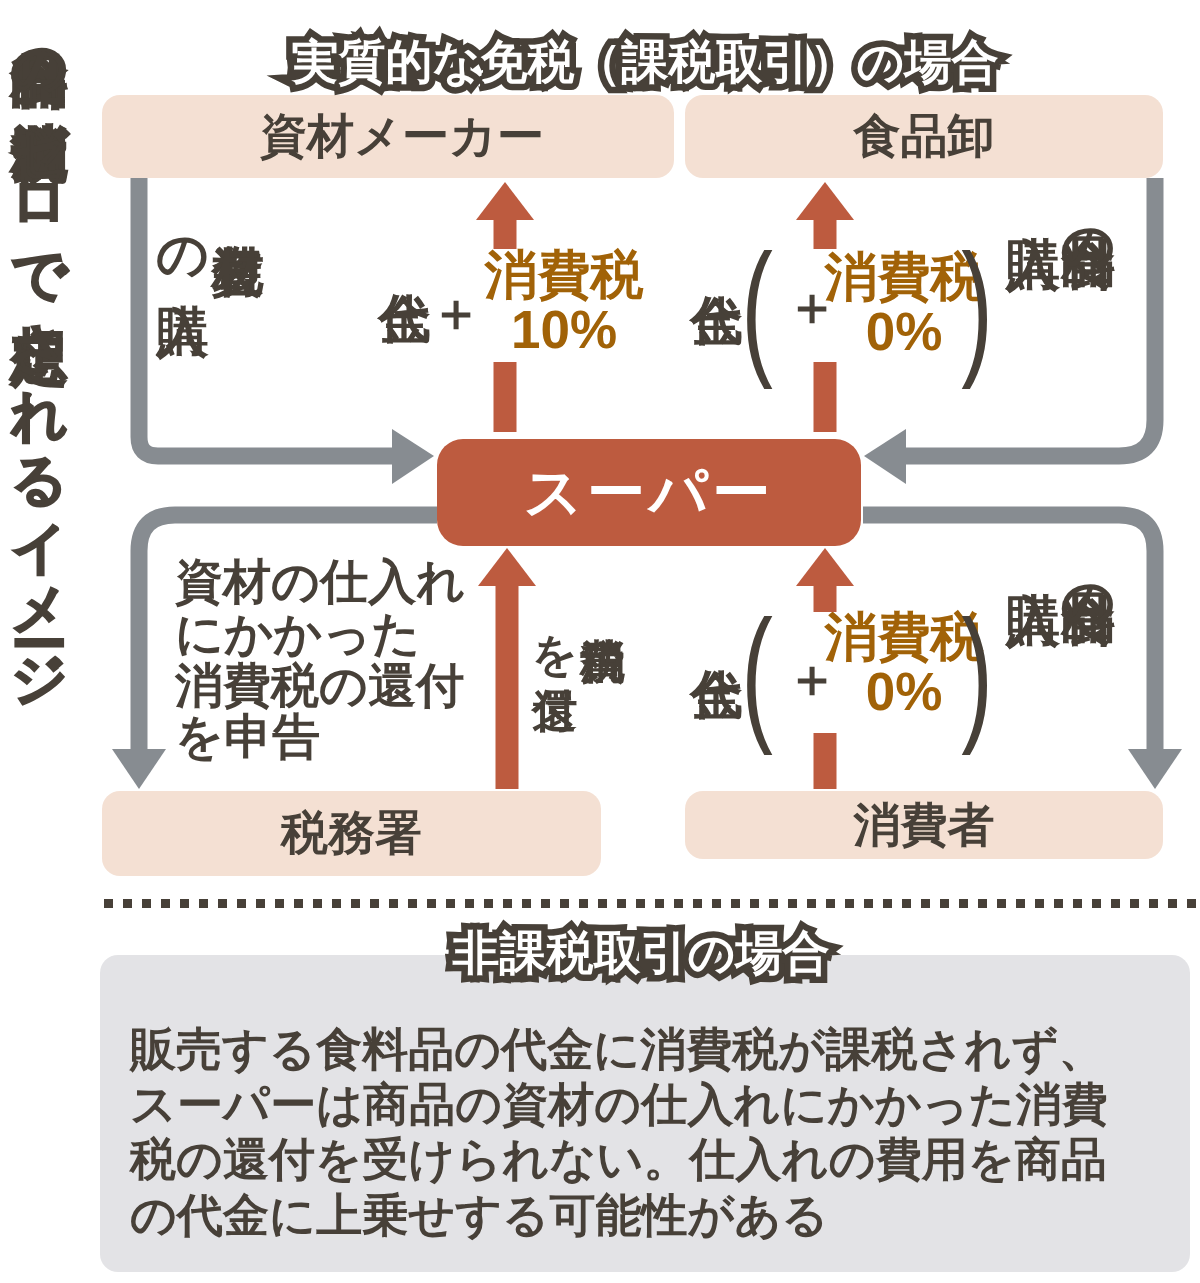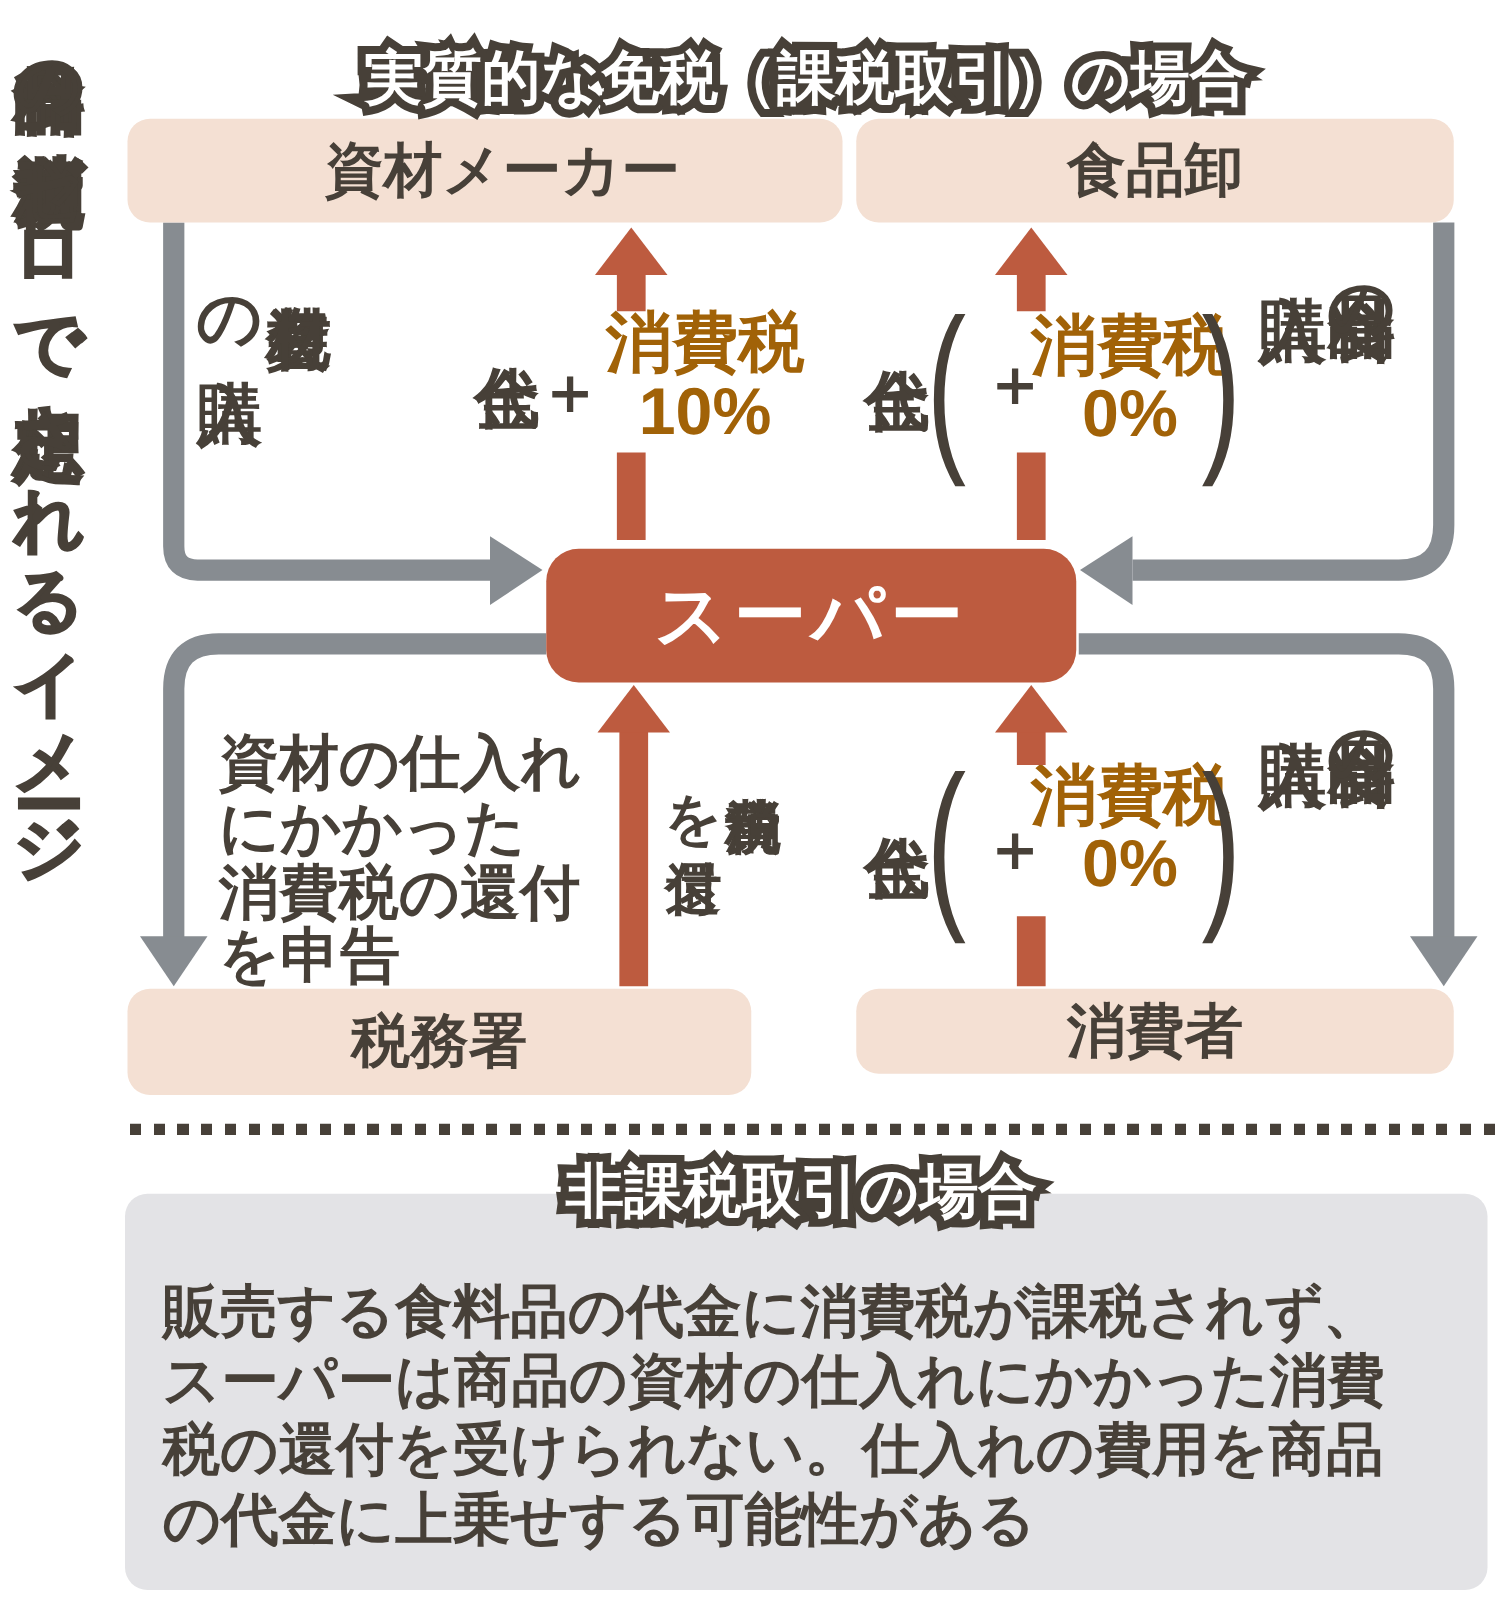--- a/index.html
+++ b/index.html
@@ -47,21 +47,21 @@
   .box-consumer{left:685px;top:791px;width:478px;height:68px;}
 
   svg.flows{left:0;top:0;z-index:1;}
 
   
   .lbl{z-index:3;font-weight:600;color:#474038;}
   .v-packing{left:155px;top:203px;font-size:52px;line-height:1.06;}
   .v-food-top{left:1006px;top:193px;font-size:54px;line-height:1.02;}
   .v-food-bottom{left:1006px;top:549px;font-size:54px;line-height:1.02;}
   .v-refund{left:531px;top:602px;font-size:45px;line-height:1.06;}
-  .h-declare{left:175px;top:556px;font-size:48px;line-height:1.08;margin-top:29px;}
+  .h-declare{left:175px;top:556px;font-size:48px;line-height:1.08;}
 
   .daikin{font-size:52px;line-height:1.04;}
   .daikin1{left:378px;top:252px;}
   .daikin2{left:690px;top:254px;}
   .daikin3{left:690px;top:628px;}
   .plus{font-size:52px;font-weight:700;}
   .plus1{left:430px;top:278px;}
   .plus2{left:786px;top:272px;}
   .plus3{left:786px;top:644px;}
   .taxlabel{

